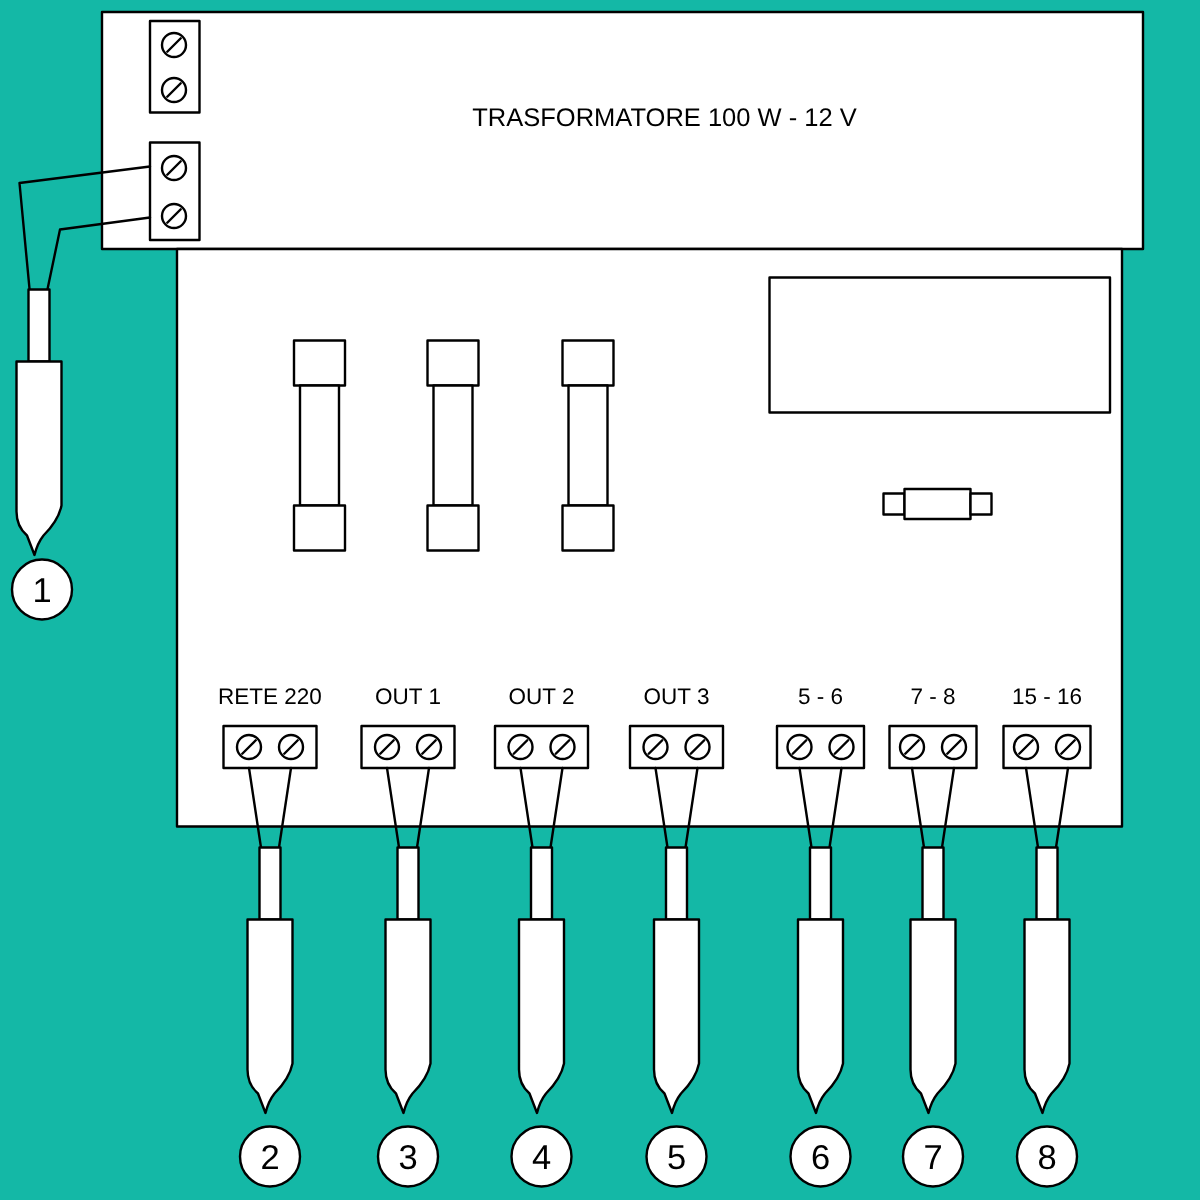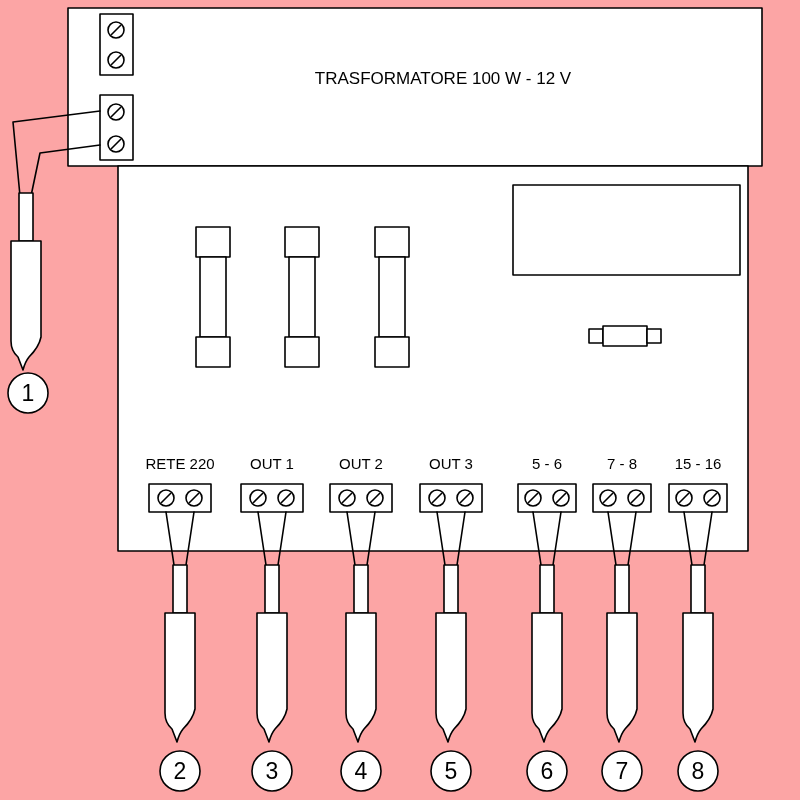--- a/index.html
+++ b/index.html
@@ -1,16 +1,16 @@
 <!DOCTYPE html>
 <html><head>
 <meta charset="utf-8">
 <style>
   html,body{margin:0;padding:0;background:#ffffff}
-  .diagram-wrap{position:relative;width:800px;height:800px;background:#fca5a5;overflow:hidden}
+  .diagram-wrap{position:relative;width:800px;height:800px;background:#14b8a6;overflow:hidden}
   svg{display:block}
   .shape{fill:#ffffff;stroke:#000000;stroke-width:1.6;stroke-linejoin:round}
   .wire{fill:none;stroke:#000000;stroke-width:1.6;stroke-linejoin:round;stroke-linecap:round}
   .label{font-family:"Liberation Sans","DejaVu Sans",sans-serif;font-size:15px;fill:#000000;text-anchor:middle}
   .title-label{font-size:17px}
   .callout-num{font-family:"Liberation Sans","DejaVu Sans",sans-serif;font-size:23px;fill:#000000;text-anchor:middle}
 </style>
 </head>
 <body>
 

